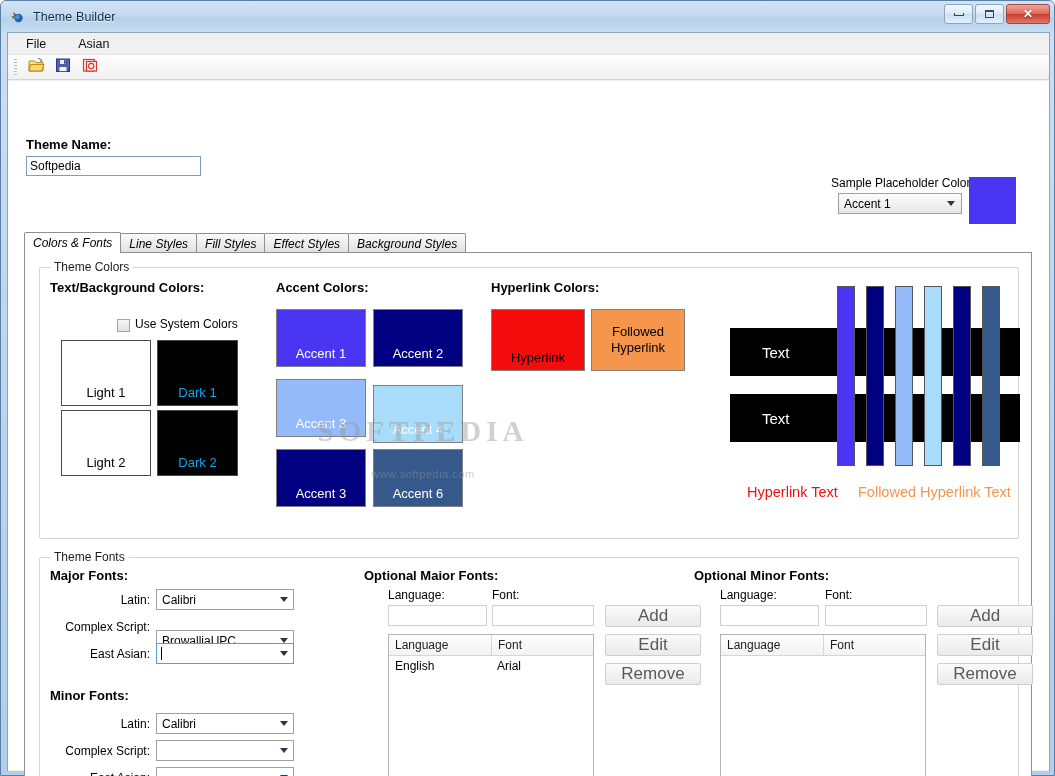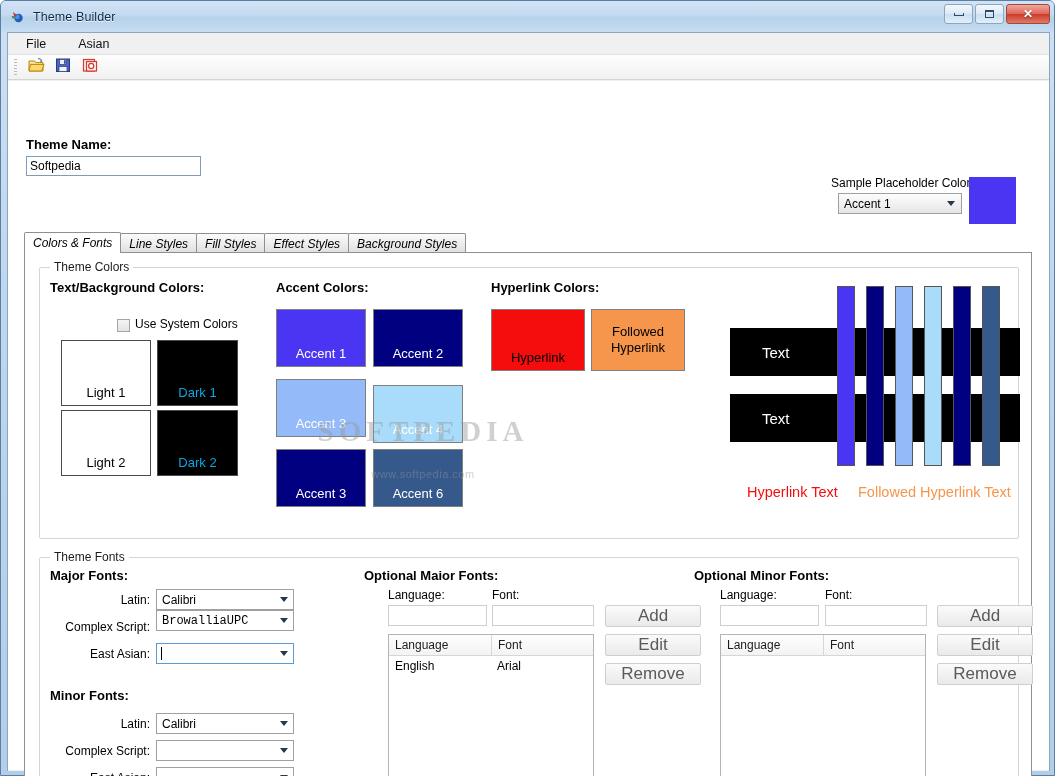--- a/index.html
+++ b/index.html
@@ -461,21 +461,21 @@
 
           <div class="fld-label" style="left:0px; top:35px; width:110px;">Latin:</div>
           <div class="combo" style="left:116px; top:31px;">
             <span>Calibri</span>
             <span class="arrowbox">
                 <span class="caret"></span>
               </span>
           </div>
 
           <div class="fld-label" style="left:0px; top:62px; width:110px;">Complex Script:</div>
-          <div class="combo" style="left:116px; top:52px;font-family:Liberation Mono, monospace;">
+          <div class="combo" style="left:116px; top:72px;">
             <span>BrowalliaUPC</span>
             <span class="arrowbox">
                 <span class="caret"></span>
               </span>
           </div>
 
           <div class="fld-label" style="left:0px; top:89px; width:110px;">East Asian:</div>
           <div class="combo focused" style="left:116px; top:85px;">
             <span class="textcaret"></span>
             <span></span>

